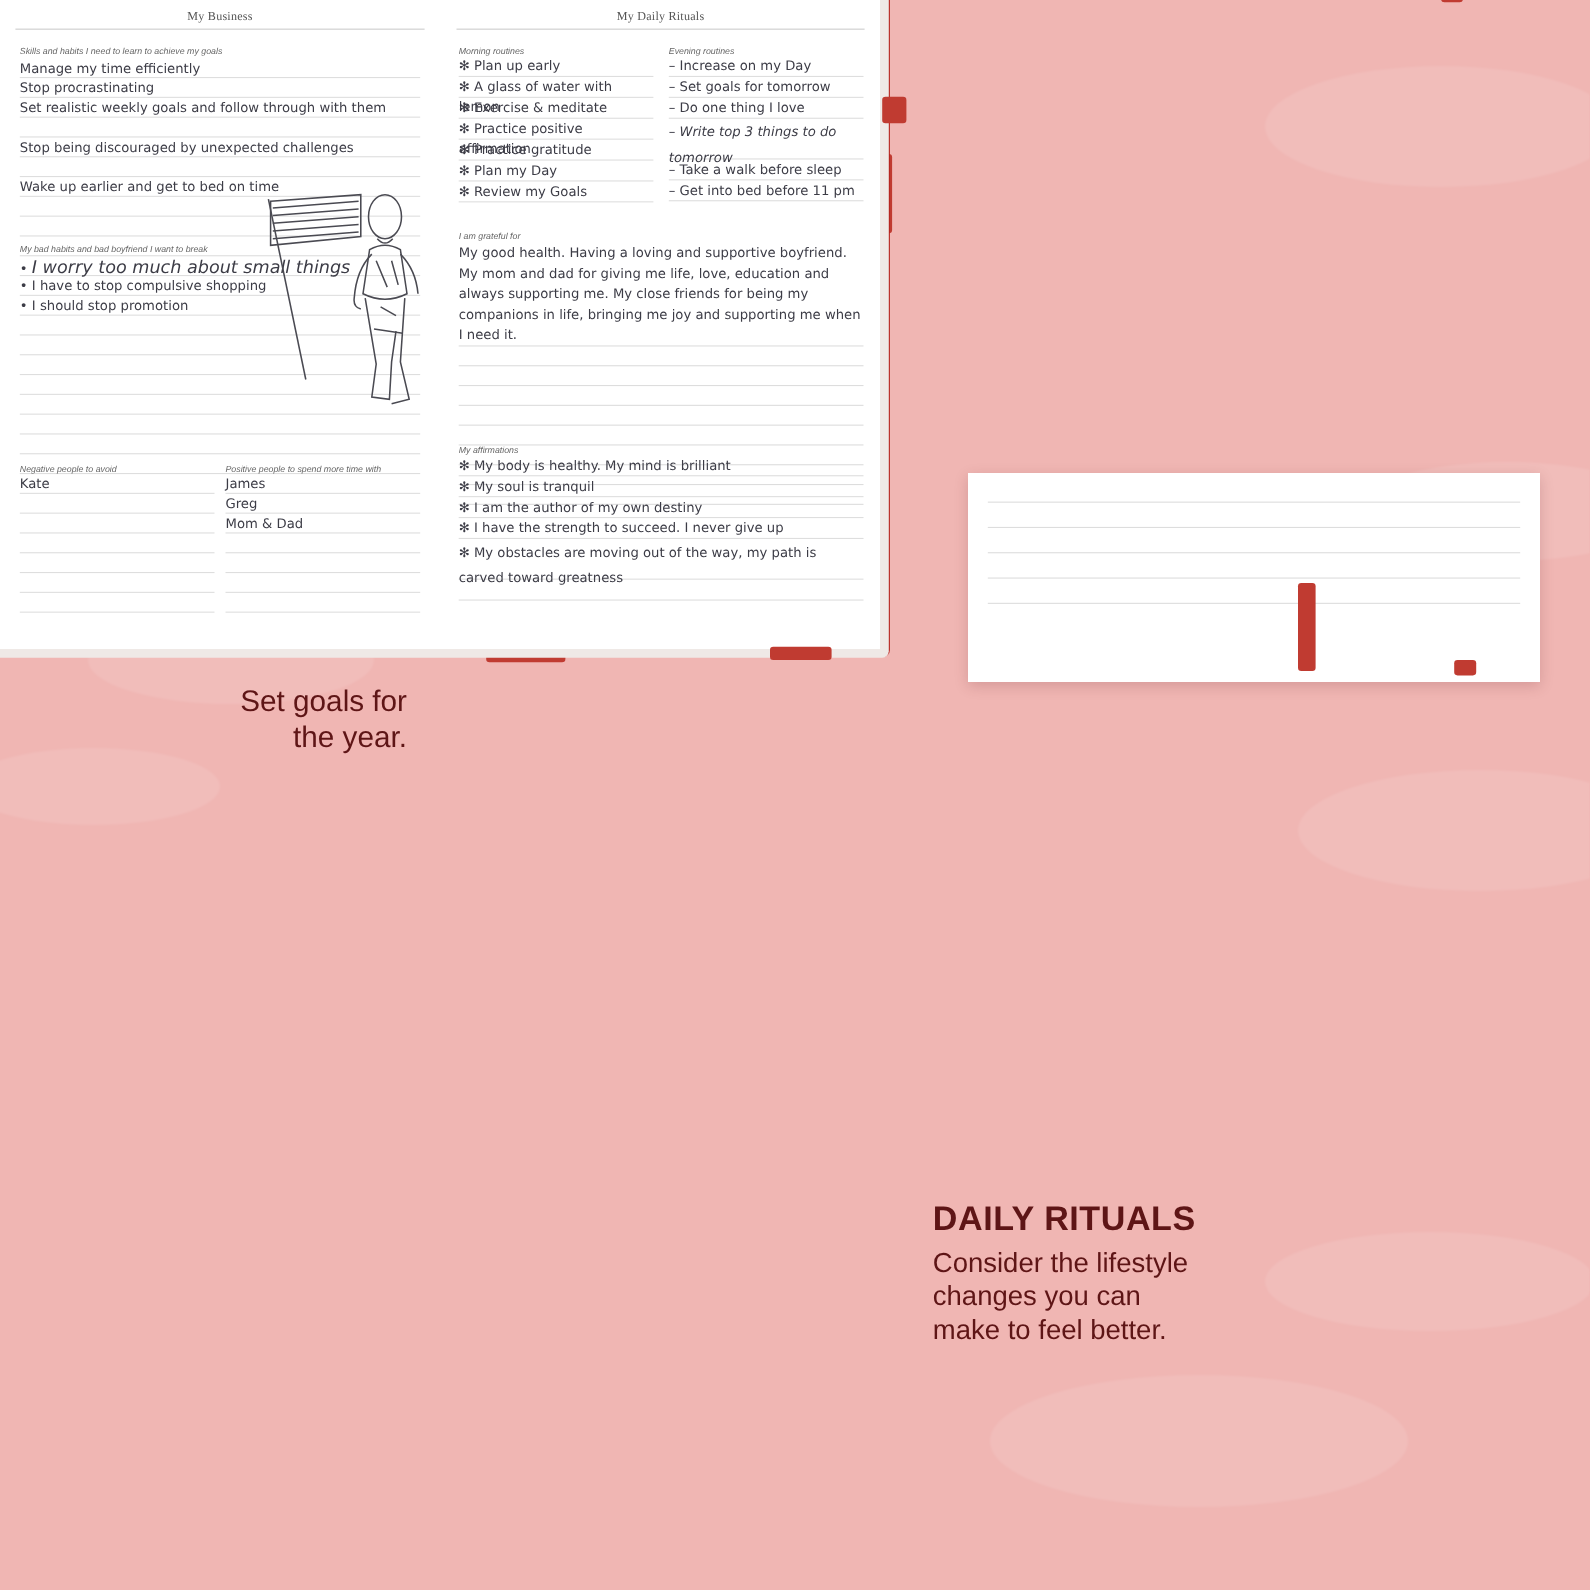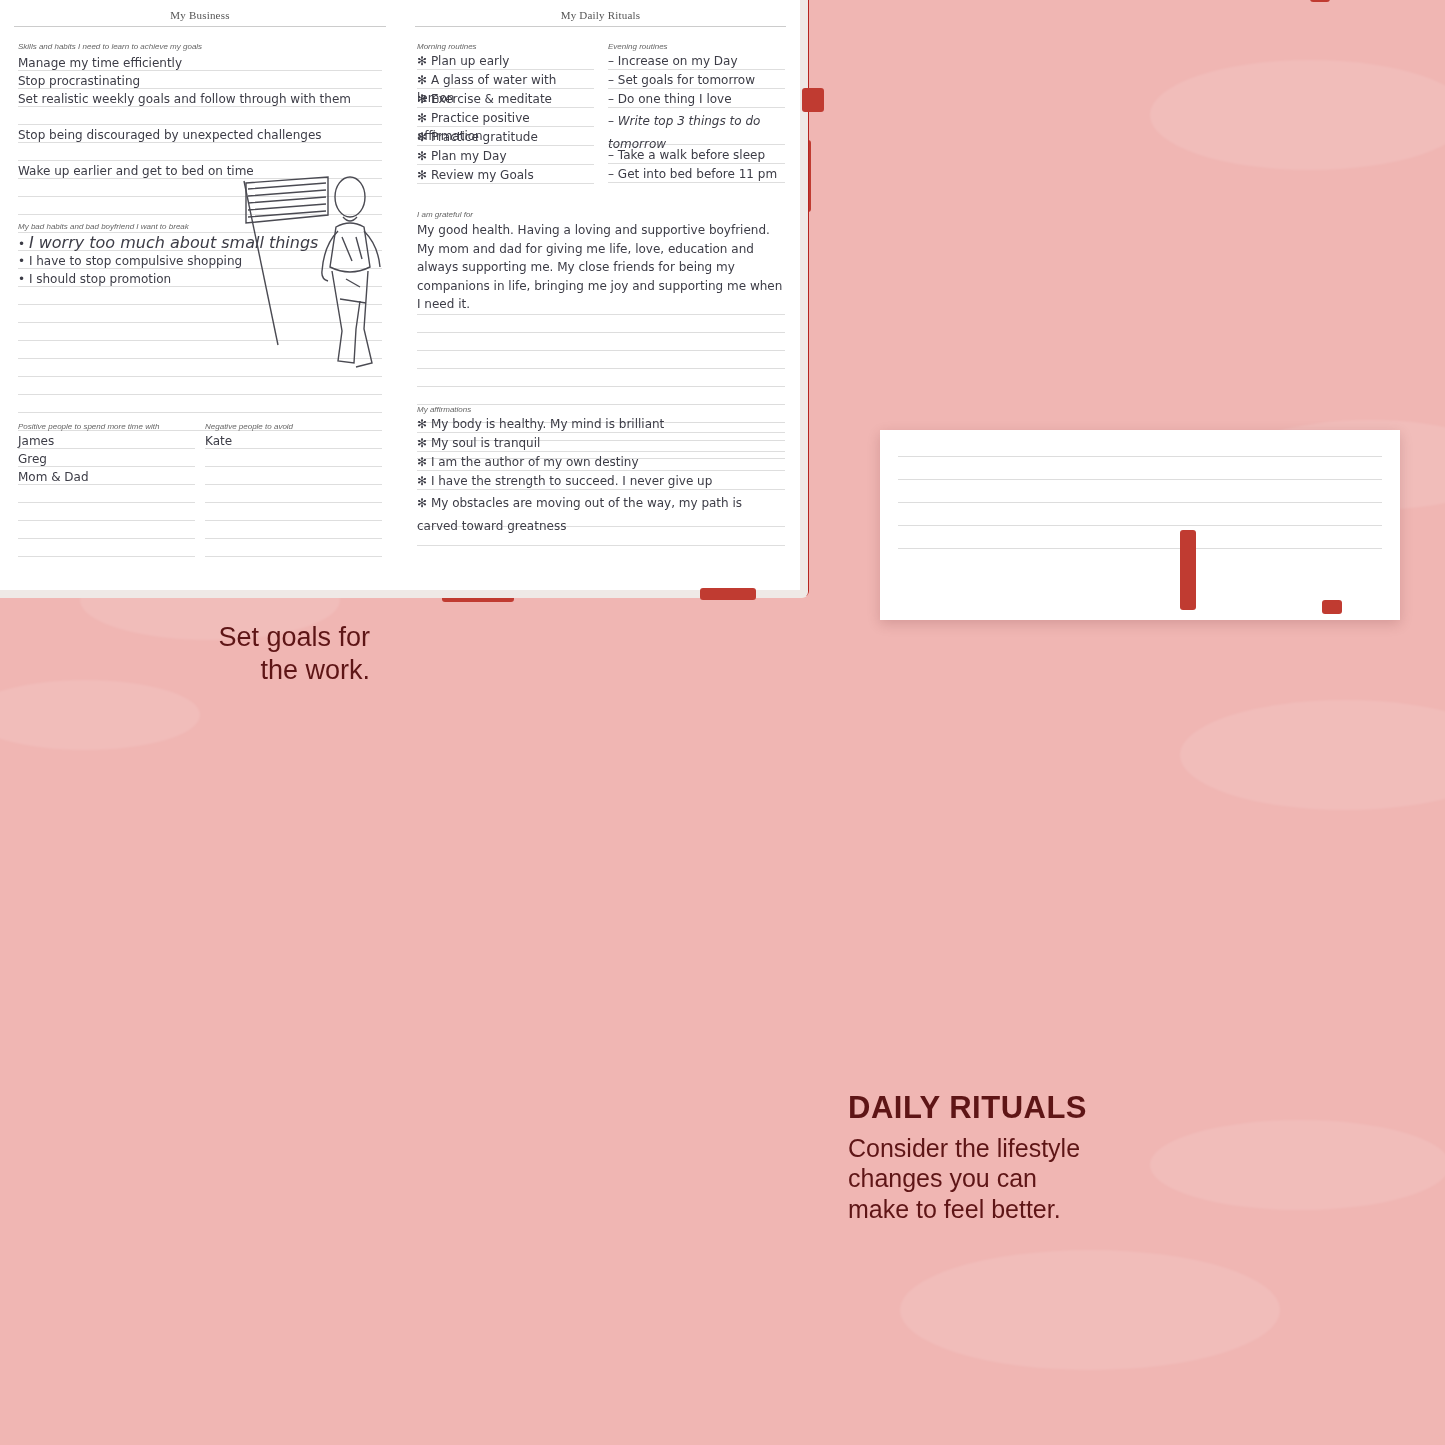--- a/index.html
+++ b/index.html
@@ -61,21 +61,21 @@
 
 <div class="promo" style="left:245px;top:168px;width:370px;text-align:right;">
   <div class="head" style="font-size:33px;">3-MONTH GOALS</div>
   <div class="head" style="font-size:33px;">&amp; TACTICS</div>
   <div class="sub" style="font-size:27px;margin-top:9px;">Set smaller quarterly</div>
   <div class="sub" style="font-size:27px;">goals every 3 months.</div>
 </div>
 
 <div class="promo" style="left:60px;top:612px;width:310px;text-align:right;">
   <div class="sub" style="font-size:27px;margin-top:9px;">Set goals for</div>
-  <div class="sub" style="font-size:27px;">the work.</div>
+  <div class="sub" style="font-size:27px;">the year.</div>
 </div>
 
 <div class="promo" style="left:848px;top:1092px;width:420px;text-align:left;">
   <div class="head" style="font-size:31px;">DAILY RITUALS</div>
   <div class="sub" style="font-size:25px;margin-top:8px;">Consider the lifestyle</div>
   <div class="sub" style="font-size:25px;">changes you can</div>
   <div class="sub" style="font-size:25px;">make to feel better.</div>
 </div>
 
 <div id="book1">
@@ -428,37 +428,37 @@
           <path d="M122 56 q-14 14 -16 40 q-1 8 6 10"></path>
           <path d="M148 56 q14 14 16 36"></path>
           <path d="M116 96 l10 60 l-4 30 l16 2 l2 -34 l4 -28"></path>
           <path d="M152 96 l-4 58 l8 34 l-16 4"></path>
           <path d="M126 62 l10 24 M140 62 l6 22 M130 104 l14 8 M124 124 l26 4"></path>
         </g>
       </svg>
 
       <div style="position:absolute;left:18px;top:422px;width:364px;display:flex;gap:10px;">
         <div style="flex:1;">
+          <div class="tiny-h">Negative people to avoid</div>
+          <div>
+            <div style="border-bottom:1px solid #dedede;height:17px;"><span class="hand" style="font-size:12px;">Kate</span></div>
+            <div style="border-bottom:1px solid #dedede;height:17px;"></div>
+            <div style="border-bottom:1px solid #dedede;height:17px;"></div>
+            <div style="border-bottom:1px solid #dedede;height:17px;"></div>
+            <div style="border-bottom:1px solid #dedede;height:17px;"></div>
+            <div style="border-bottom:1px solid #dedede;height:17px;"></div>
+            <div style="border-bottom:1px solid #dedede;height:17px;"></div>
+          </div>
+        </div>
+        <div style="flex:1;">
           <div class="tiny-h">Positive people to spend more time with</div>
           <div>
             <div style="border-bottom:1px solid #dedede;height:17px;"><span class="hand" style="font-size:12px;">James</span></div>
             <div style="border-bottom:1px solid #dedede;height:17px;"><span class="hand" style="font-size:12px;">Greg</span></div>
             <div style="border-bottom:1px solid #dedede;height:17px;"><span class="hand" style="font-size:12px;">Mom &amp; Dad</span></div>
-            <div style="border-bottom:1px solid #dedede;height:17px;"></div>
-            <div style="border-bottom:1px solid #dedede;height:17px;"></div>
-            <div style="border-bottom:1px solid #dedede;height:17px;"></div>
-            <div style="border-bottom:1px solid #dedede;height:17px;"></div>
-          </div>
-        </div>
-        <div style="flex:1;">
-          <div class="tiny-h">Negative people to avoid</div>
-          <div>
-            <div style="border-bottom:1px solid #dedede;height:17px;"><span class="hand" style="font-size:12px;">Kate</span></div>
-            <div style="border-bottom:1px solid #dedede;height:17px;"></div>
-            <div style="border-bottom:1px solid #dedede;height:17px;"></div>
             <div style="border-bottom:1px solid #dedede;height:17px;"></div>
             <div style="border-bottom:1px solid #dedede;height:17px;"></div>
             <div style="border-bottom:1px solid #dedede;height:17px;"></div>
             <div style="border-bottom:1px solid #dedede;height:17px;"></div>
           </div>
         </div>
       </div>
     </div>
 
     <div class="page" style="left:401px;width:399px;">

